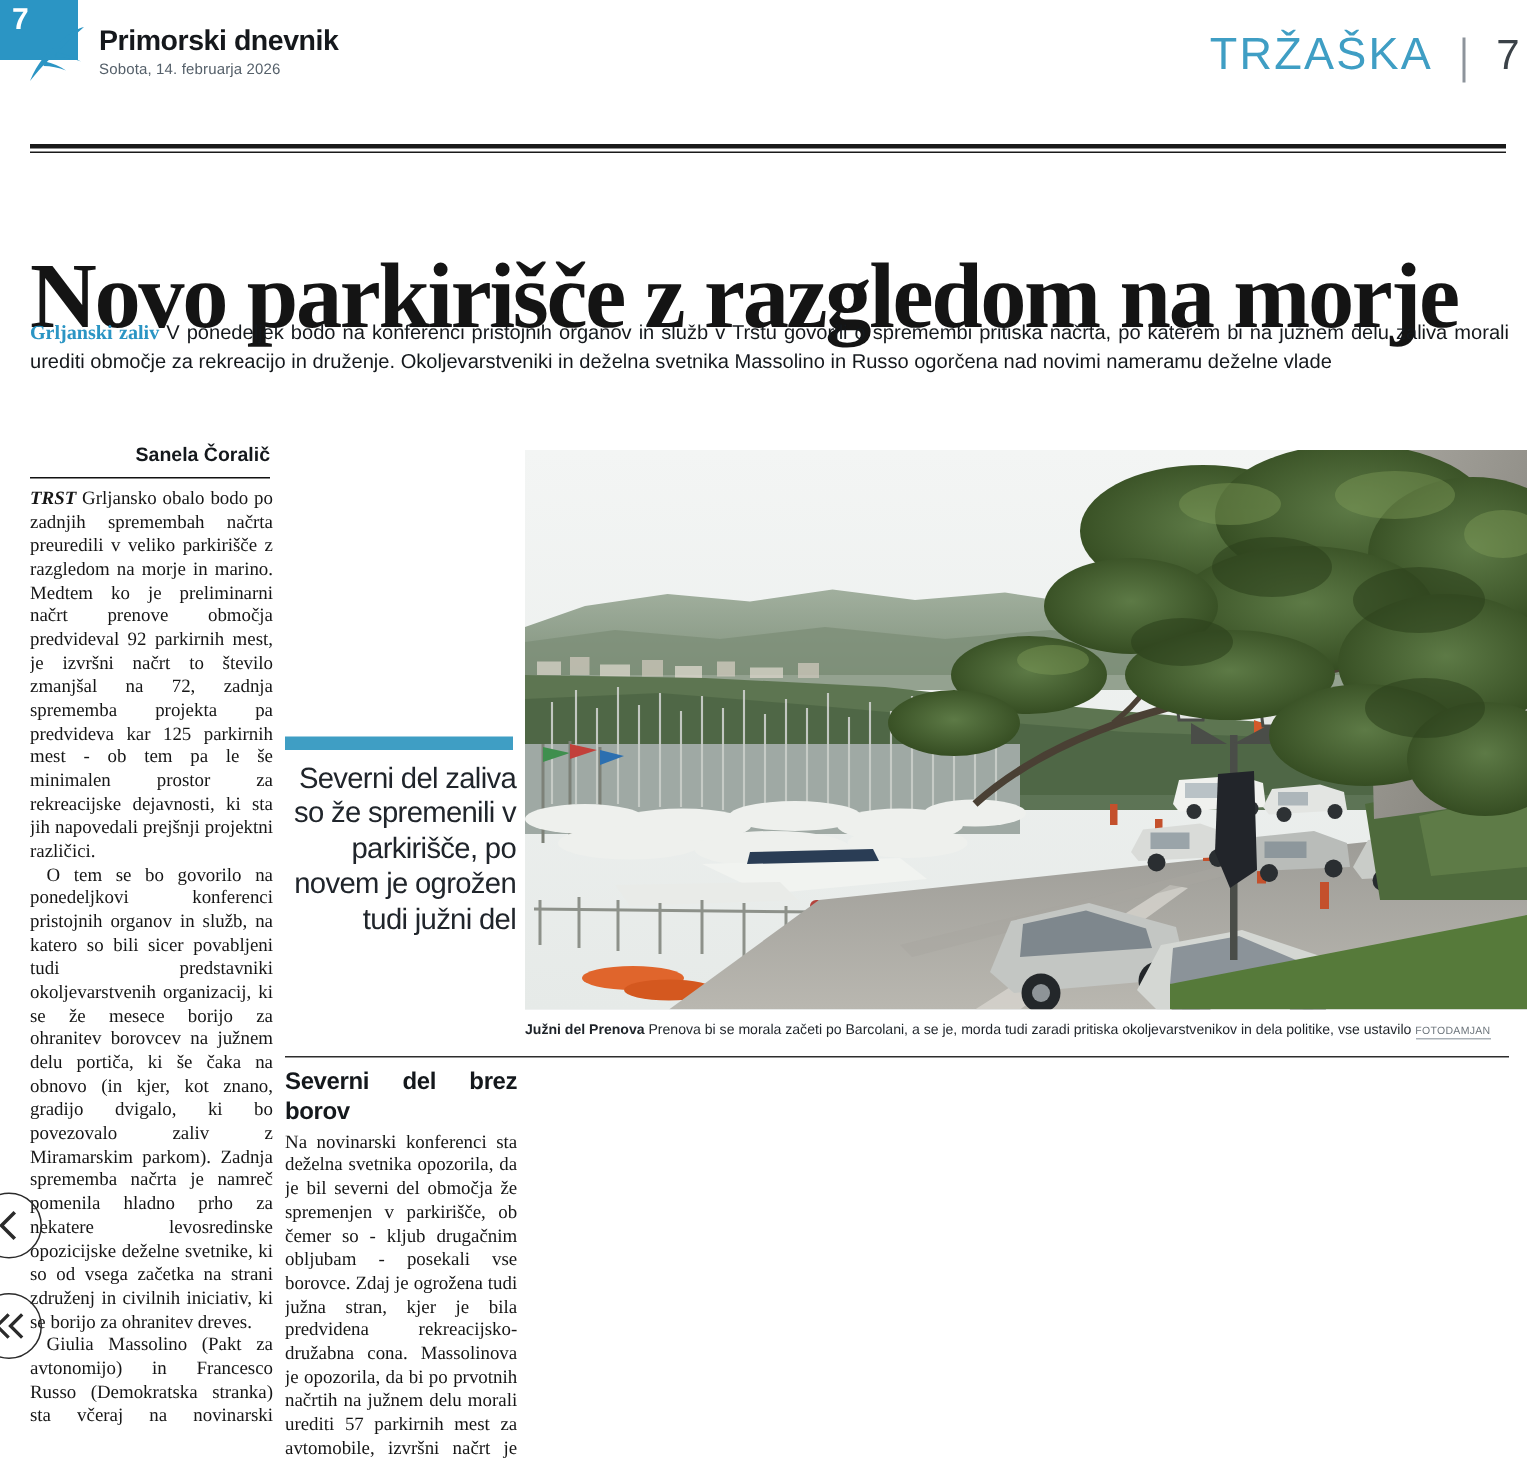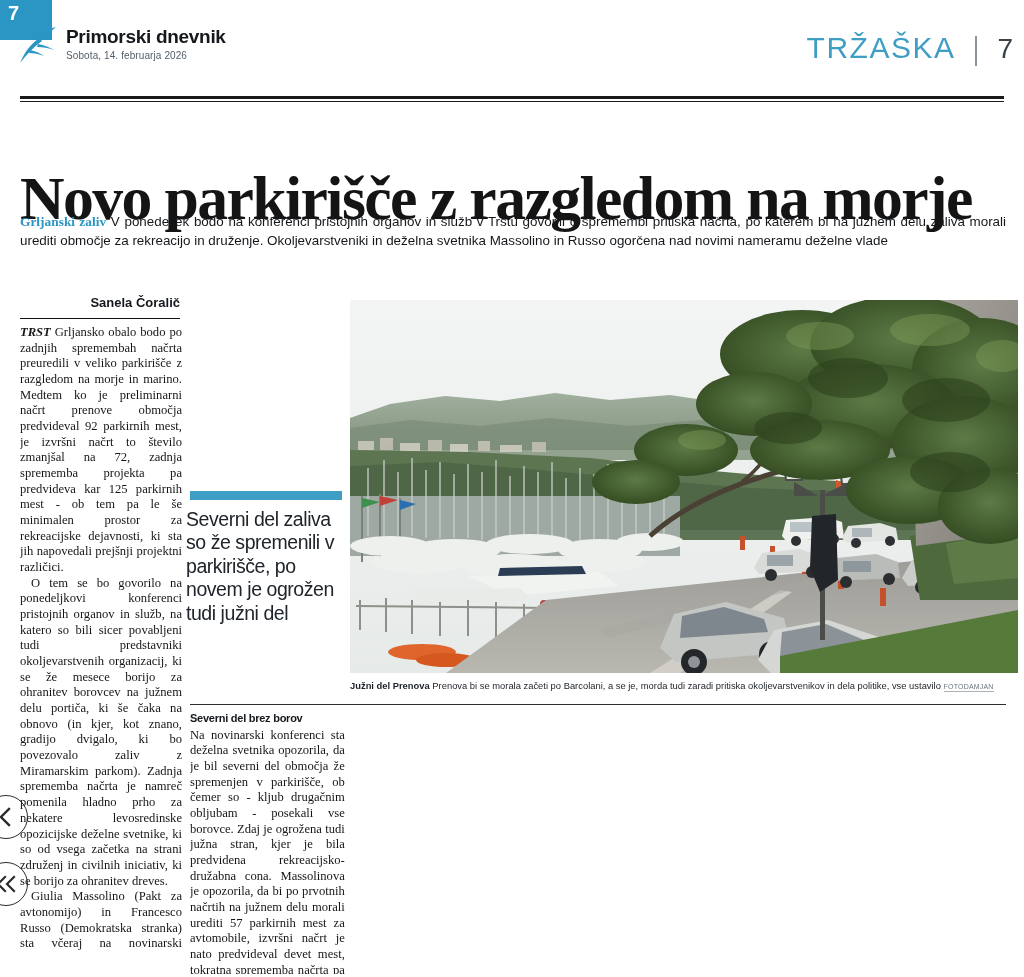--- a/index.html
+++ b/index.html
@@ -21,21 +21,21 @@
     color:#ffffff;
     font-family:"Liberation Sans", sans-serif;
     font-weight:bold; font-size:20px;
     display:flex; align-items:flex-start; justify-content:flex-start;
     padding:2px 0 0 8px;
   }
 
   
   #masthead {
     position:absolute; left:0; top:6px; right:0; height:70px;
-    display:flex; align-items:center;gap:44px;
+    display:flex; align-items:flex-start;gap:44px;
   }
   #masthead-left { display:flex; align-items:flex-start; padding-left:18px; padding-top:8px; }
   #gull-logo { width:40px; height:44px; flex:none; margin-right:8px; }
   #paper-names { padding-top:4px; }
   #paper-title {
     font-family:"Liberation Sans", sans-serif;
     font-weight:bold; font-size:19px; color:#15181c; letter-spacing:-0.3px;
     line-height:1.05;
   }
   #paper-date {
@@ -116,21 +116,21 @@
 
   
   #pullquote-bar {
     position:absolute; left:190px; top:491px; width:152px; height:9px;
     background:#3f9ec4;
   }
   #pullquote {
     position:absolute; left:186px; top:508px; width:158px;
     font-family:"Liberation Sans", sans-serif;
     font-size:19.5px; line-height:1.20;
-    color:#20252b; letter-spacing:-0.45px;
+    color:#20252b; text-align:right; letter-spacing:-0.45px;
   }
 
   
   #photo {
     position:absolute; left:350px; top:300px; width:668px; height:373px;
     overflow:hidden; background:#dfe4e3;
   }
   #photo svg { display:block; width:100%; height:100%; }
 
   #photo-caption {
@@ -151,21 +151,21 @@
   #lower-grid {
     position:absolute; left:190px; top:712px; right:16px; height:262px;
     display:grid;
     grid-template-columns:repeat(5, 1fr);
     column-gap:11px;
     overflow:hidden;
   }
   .lcol { overflow:hidden; }
   .subhead {
     font-family:"Liberation Sans", sans-serif;
-    font-weight:bold; font-size:11px; color:#14181c;
+    font-weight:bold; font-size:16px; color:#14181c;
     margin:0 0 2px 0; letter-spacing:-0.25px;
   }
 
   
   .navbtn {
     position:absolute; width:44px; height:44px; border-radius:50%;
     border:1.6px solid #2b2b2b; background:transparent;
     display:flex; align-items:center; justify-content:center;
   }
   #nav-prev { left:-16px; top:795px; }

